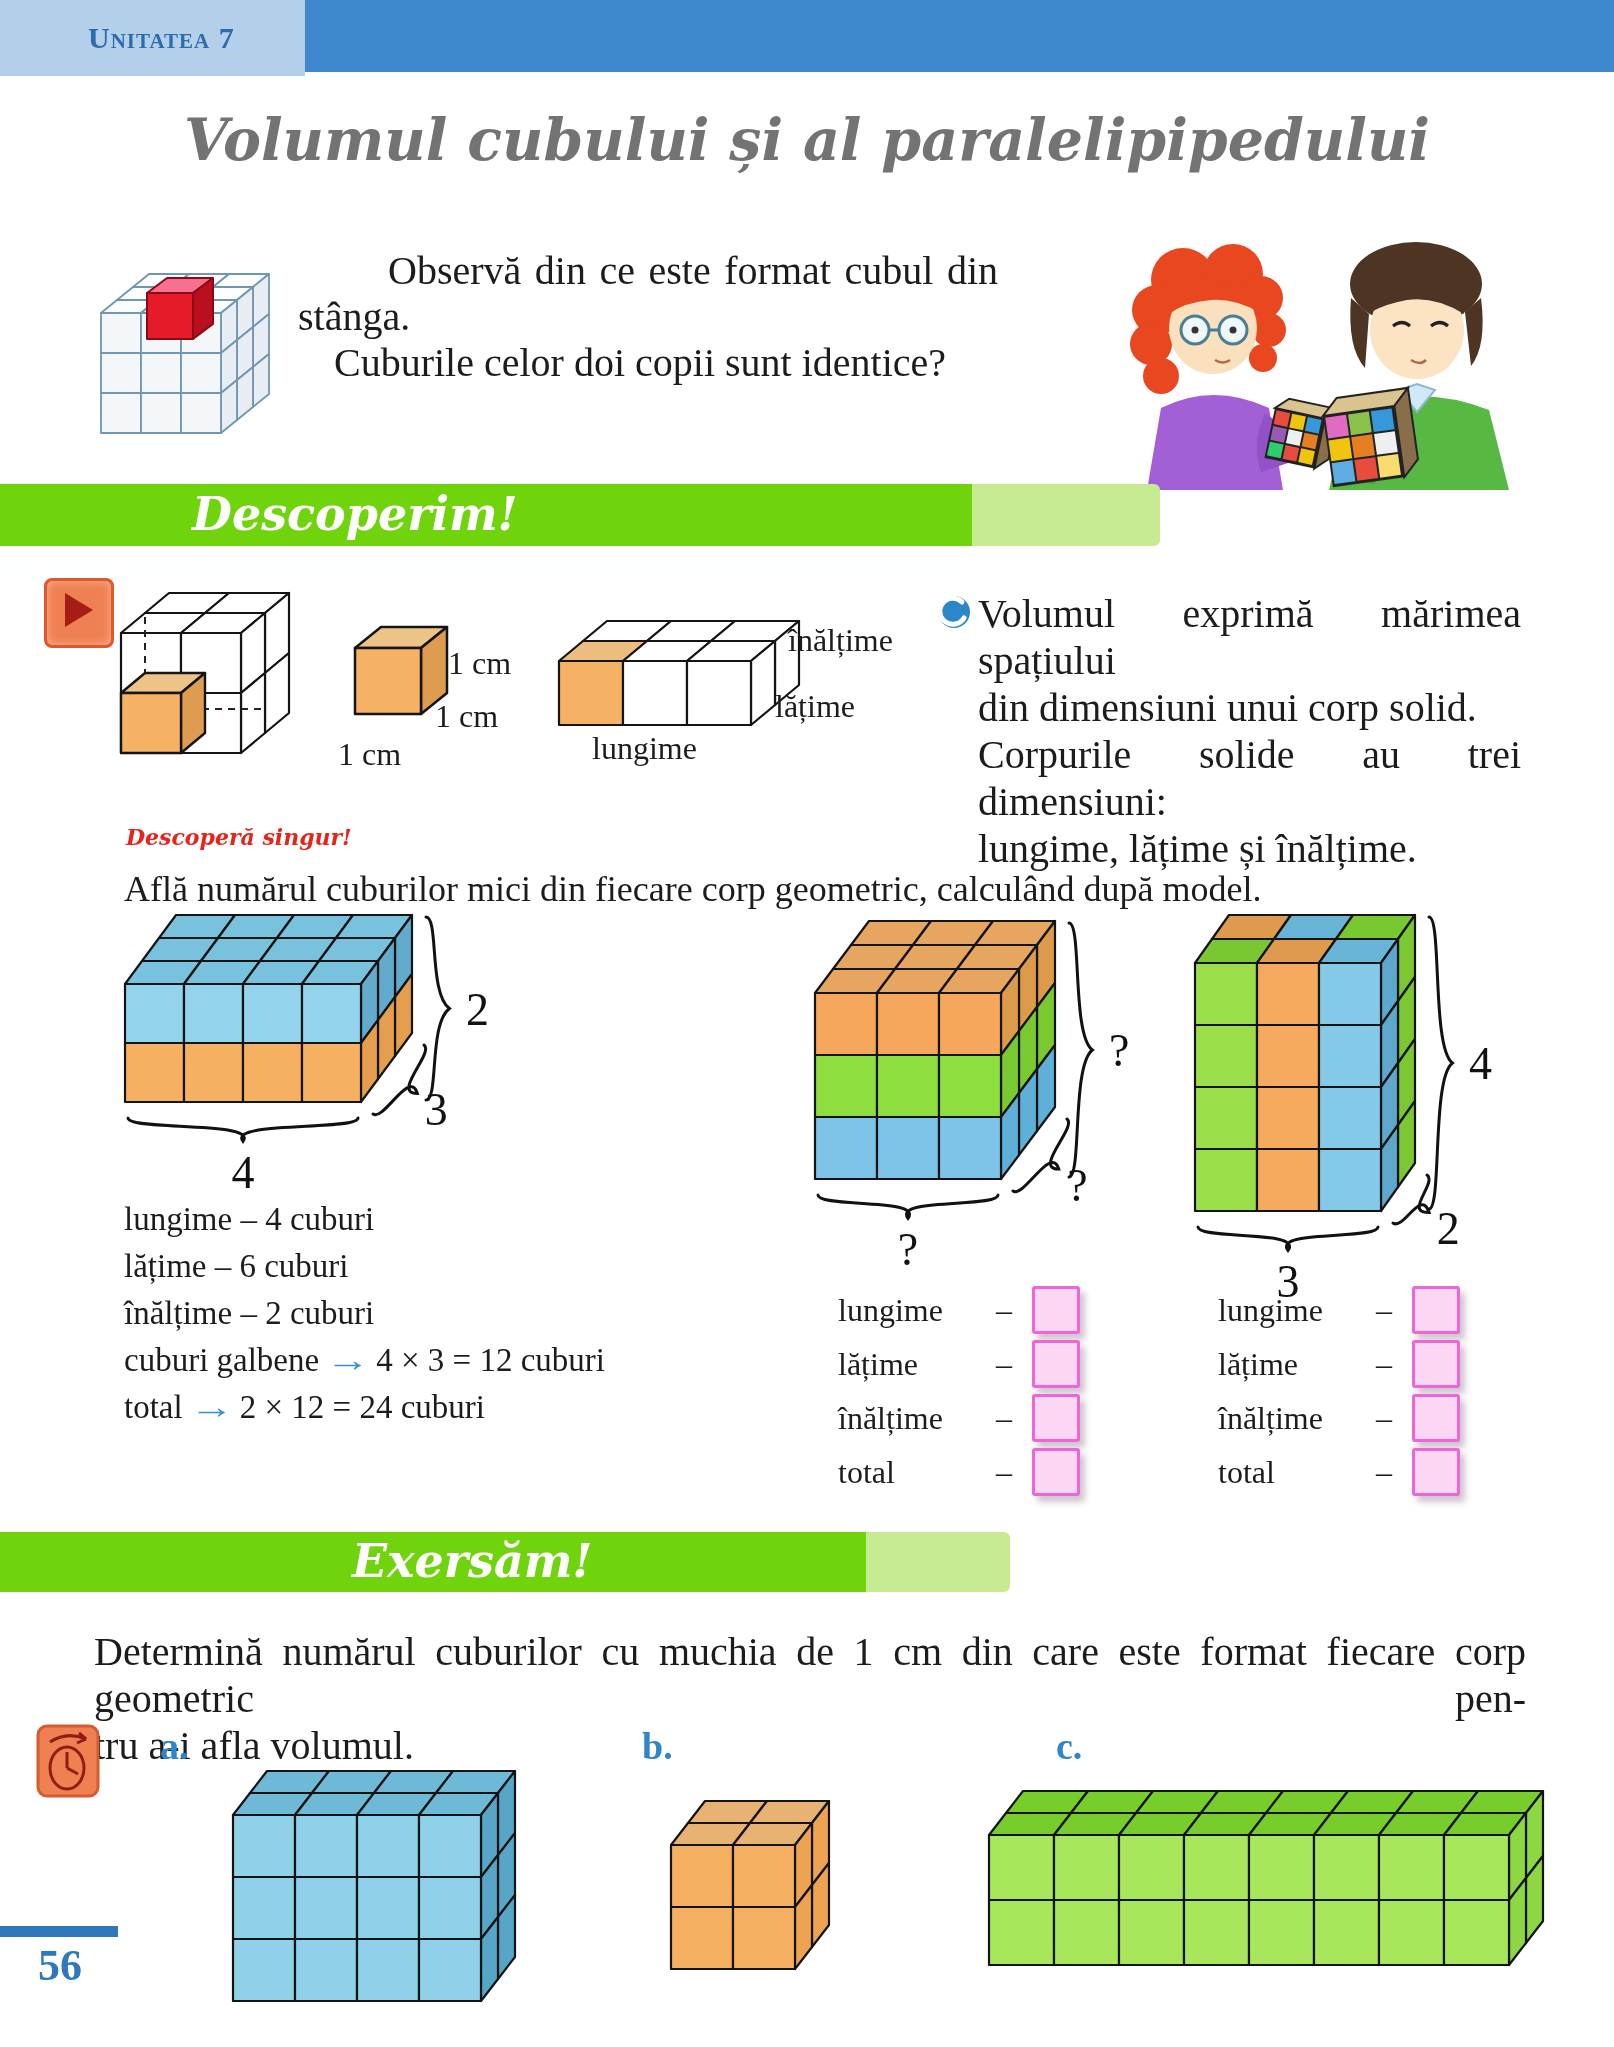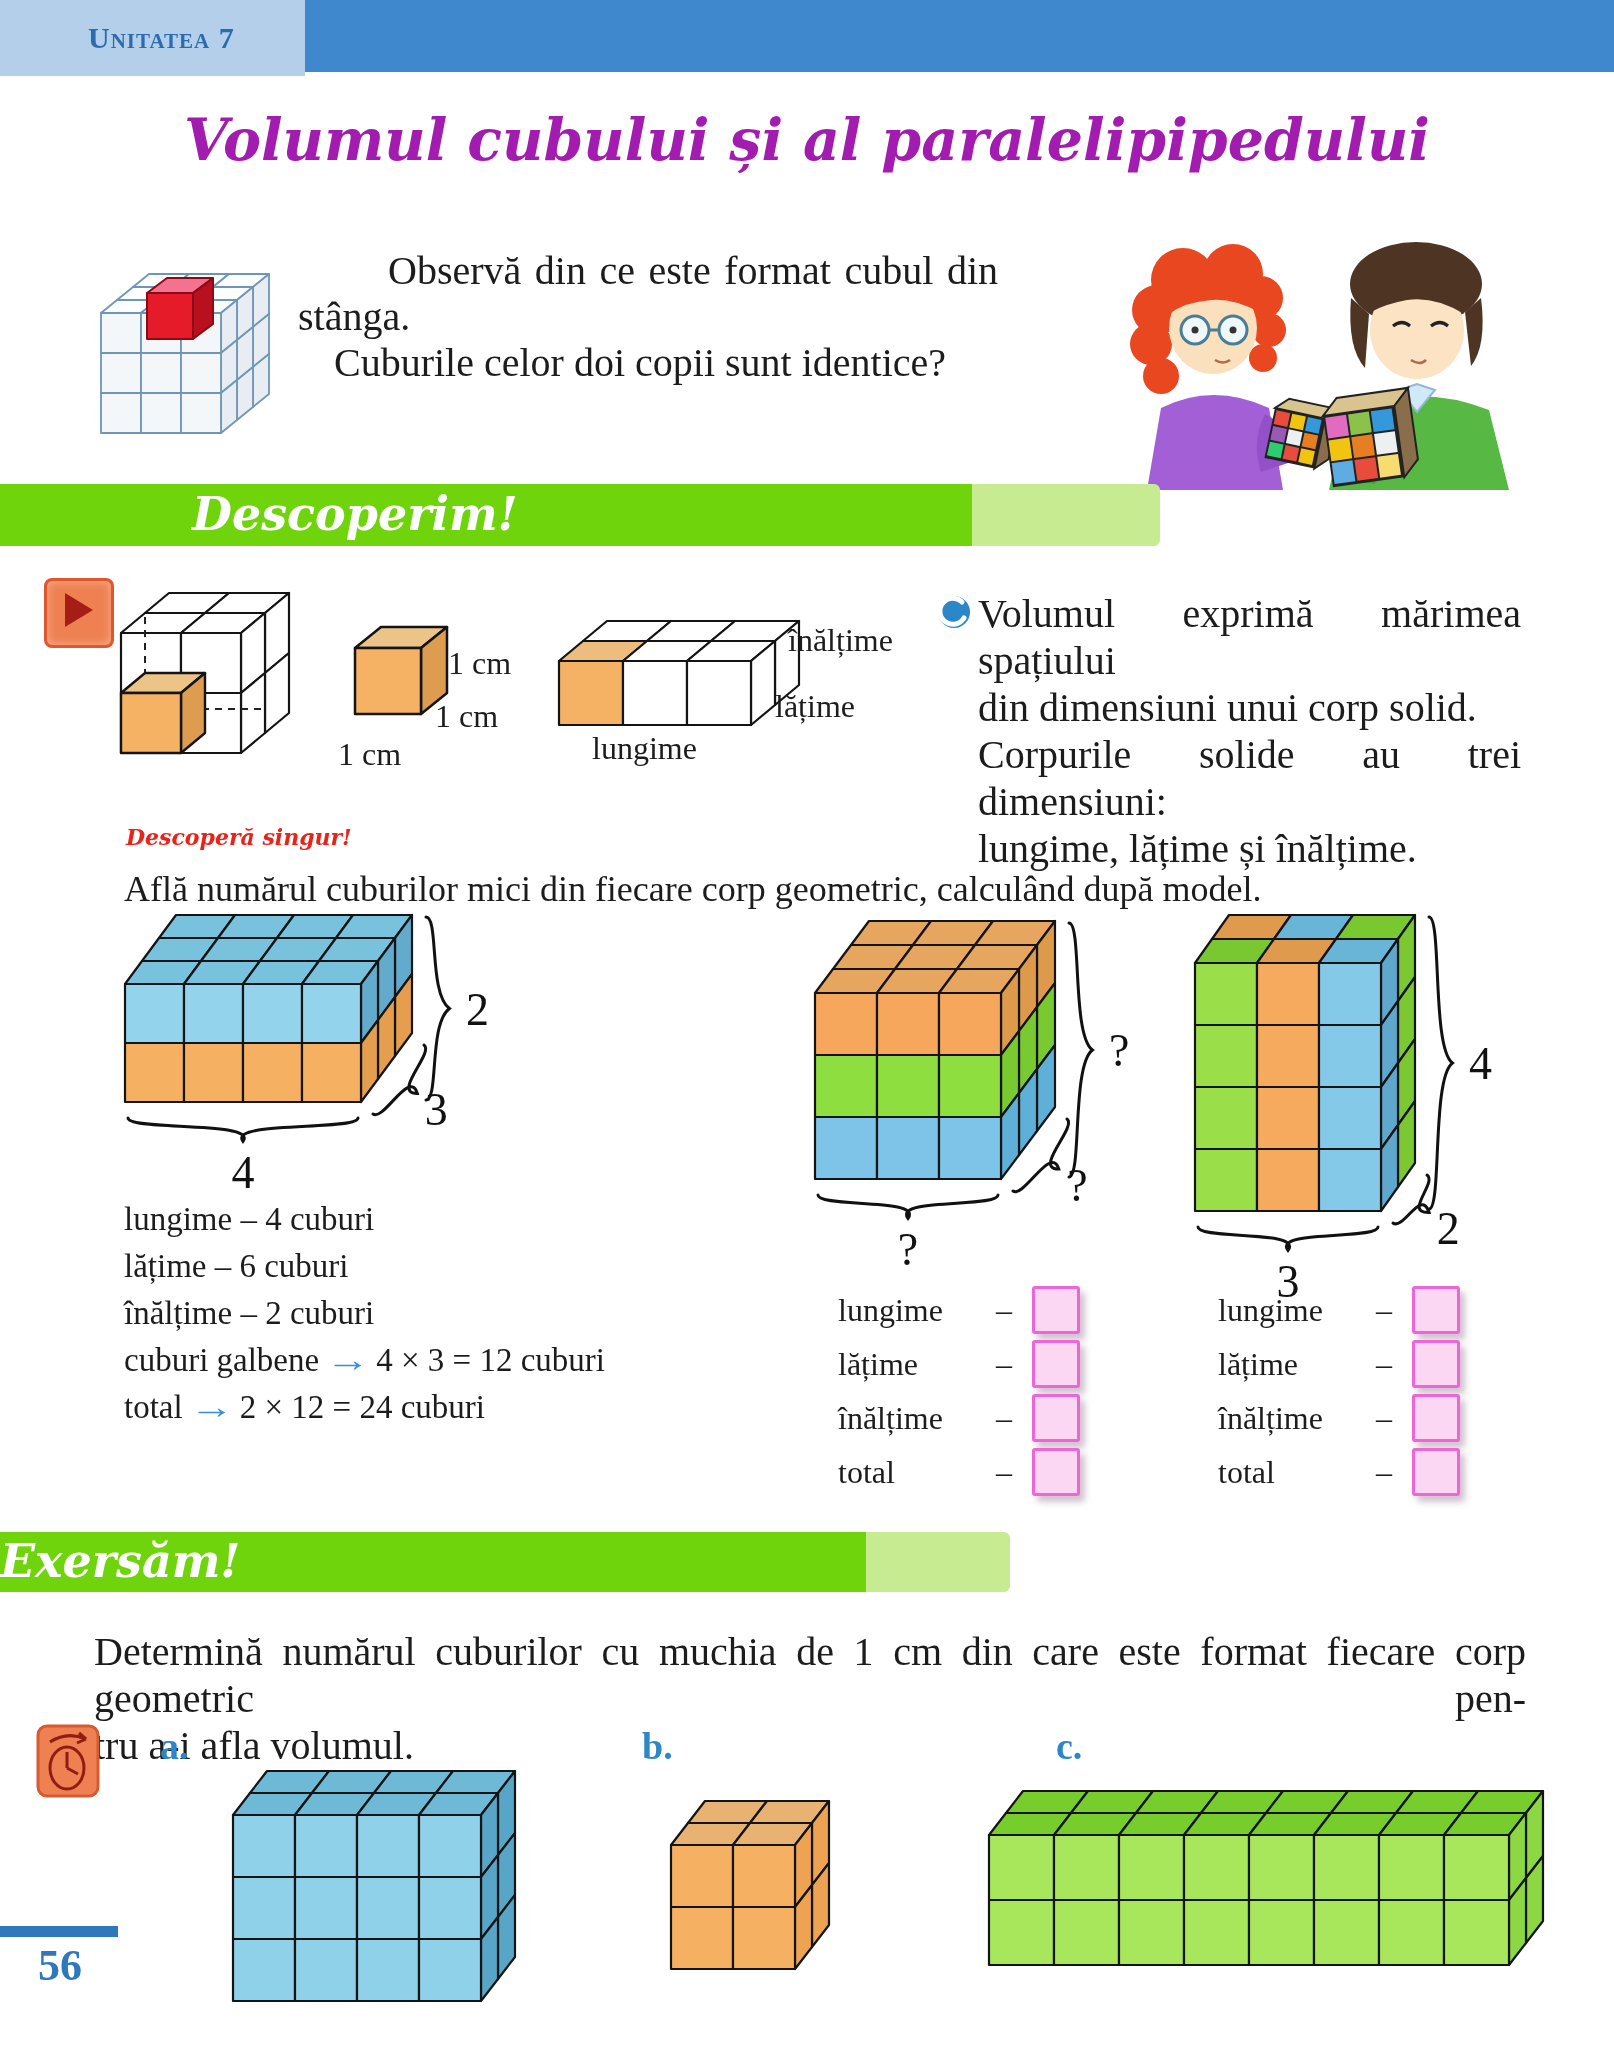--- a/index.html
+++ b/index.html
@@ -7,21 +7,21 @@
         font-family:"Liberation Serif",serif;color:#1c1c1c;overflow:hidden;margin:0 auto;}
   .abs{position:absolute;}
   .script{font-family:"DejaVu Serif",serif;font-style:italic;font-weight:bold;}
   .txt{font-size:40px;line-height:46px;}
   .jlast{text-align:justify;text-align-last:justify;}
   
   .unit-tab{left:0;top:0;width:305px;height:76px;background:#b3cfe9;}
   .unit-tab span{display:block;line-height:76px;padding-left:88px;font-weight:bold;
                  font-size:30px;color:#2c6cae;font-variant:small-caps;letter-spacing:1px;}
   .head-bar{left:305px;top:0;width:1309px;height:72px;background:#3f88cd;}
-  .page-title{left:0;top:106px;width:1614px;text-align:center;font-size:57px;color:#a21caf;}
+  .page-title{left:0;top:106px;width:1614px;text-align:center;font-size:57px;color:#737373;}
   
   .banner-green{background:#70d40c;height:62px;}
   .banner-light{background:#c6eb90;height:62px;border-radius:0 6px 6px 0;}
   .banner-text{color:#ffffff;font-size:46px;line-height:60px;}
   
   .play-btn{left:44px;top:578px;width:64px;height:64px;background:#ee8052;border:3px solid #e0562e;
             border-radius:8px;box-shadow:inset 0 0 10px #f8b292;}
   .play-btn .tri{width:0;height:0;border-left:28px solid #a61d15;border-top:17px solid transparent;
                  border-bottom:17px solid transparent;margin:12px 0 0 18px;}
   
@@ -382,21 +382,21 @@
       <span class="fbox"></span>
       </div>
     <div class="frow">
       <span class="flabel">total</span>
       <span class="fdash">–</span>
       <span class="fbox"></span>
       </div>
   </div>
 
   <div class="abs banner-green" style="left:0;top:1532px;width:866px;height:60px;">
-    <div class="banner-text script" style="line-height:58px;">Exersăm!</div>
+    <div class="banner-text script" style="padding-left:352px;line-height:58px;">Exersăm!</div>
   </div>
   <div class="abs banner-light" style="left:866px;top:1532px;width:144px;height:60px;"></div>
 
   <div class="abs txt" style="left:94px;top:1628px;width:1432px;line-height:47px;">
     <div class="jlast">Determină numărul cuburilor cu muchia de 1 cm din care este format fiecare corp geometric pen-</div>
     <div>tru a-i afla volumul.</div>
   </div>
 
   <svg class="abs" style="left:36px;top:1722px;" width="64" height="78" viewBox="0 0 64 78">
     <rect x="2" y="4" width="60" height="70" rx="9" fill="#ee8052" stroke="#d75b31" stroke-width="3"></rect>

